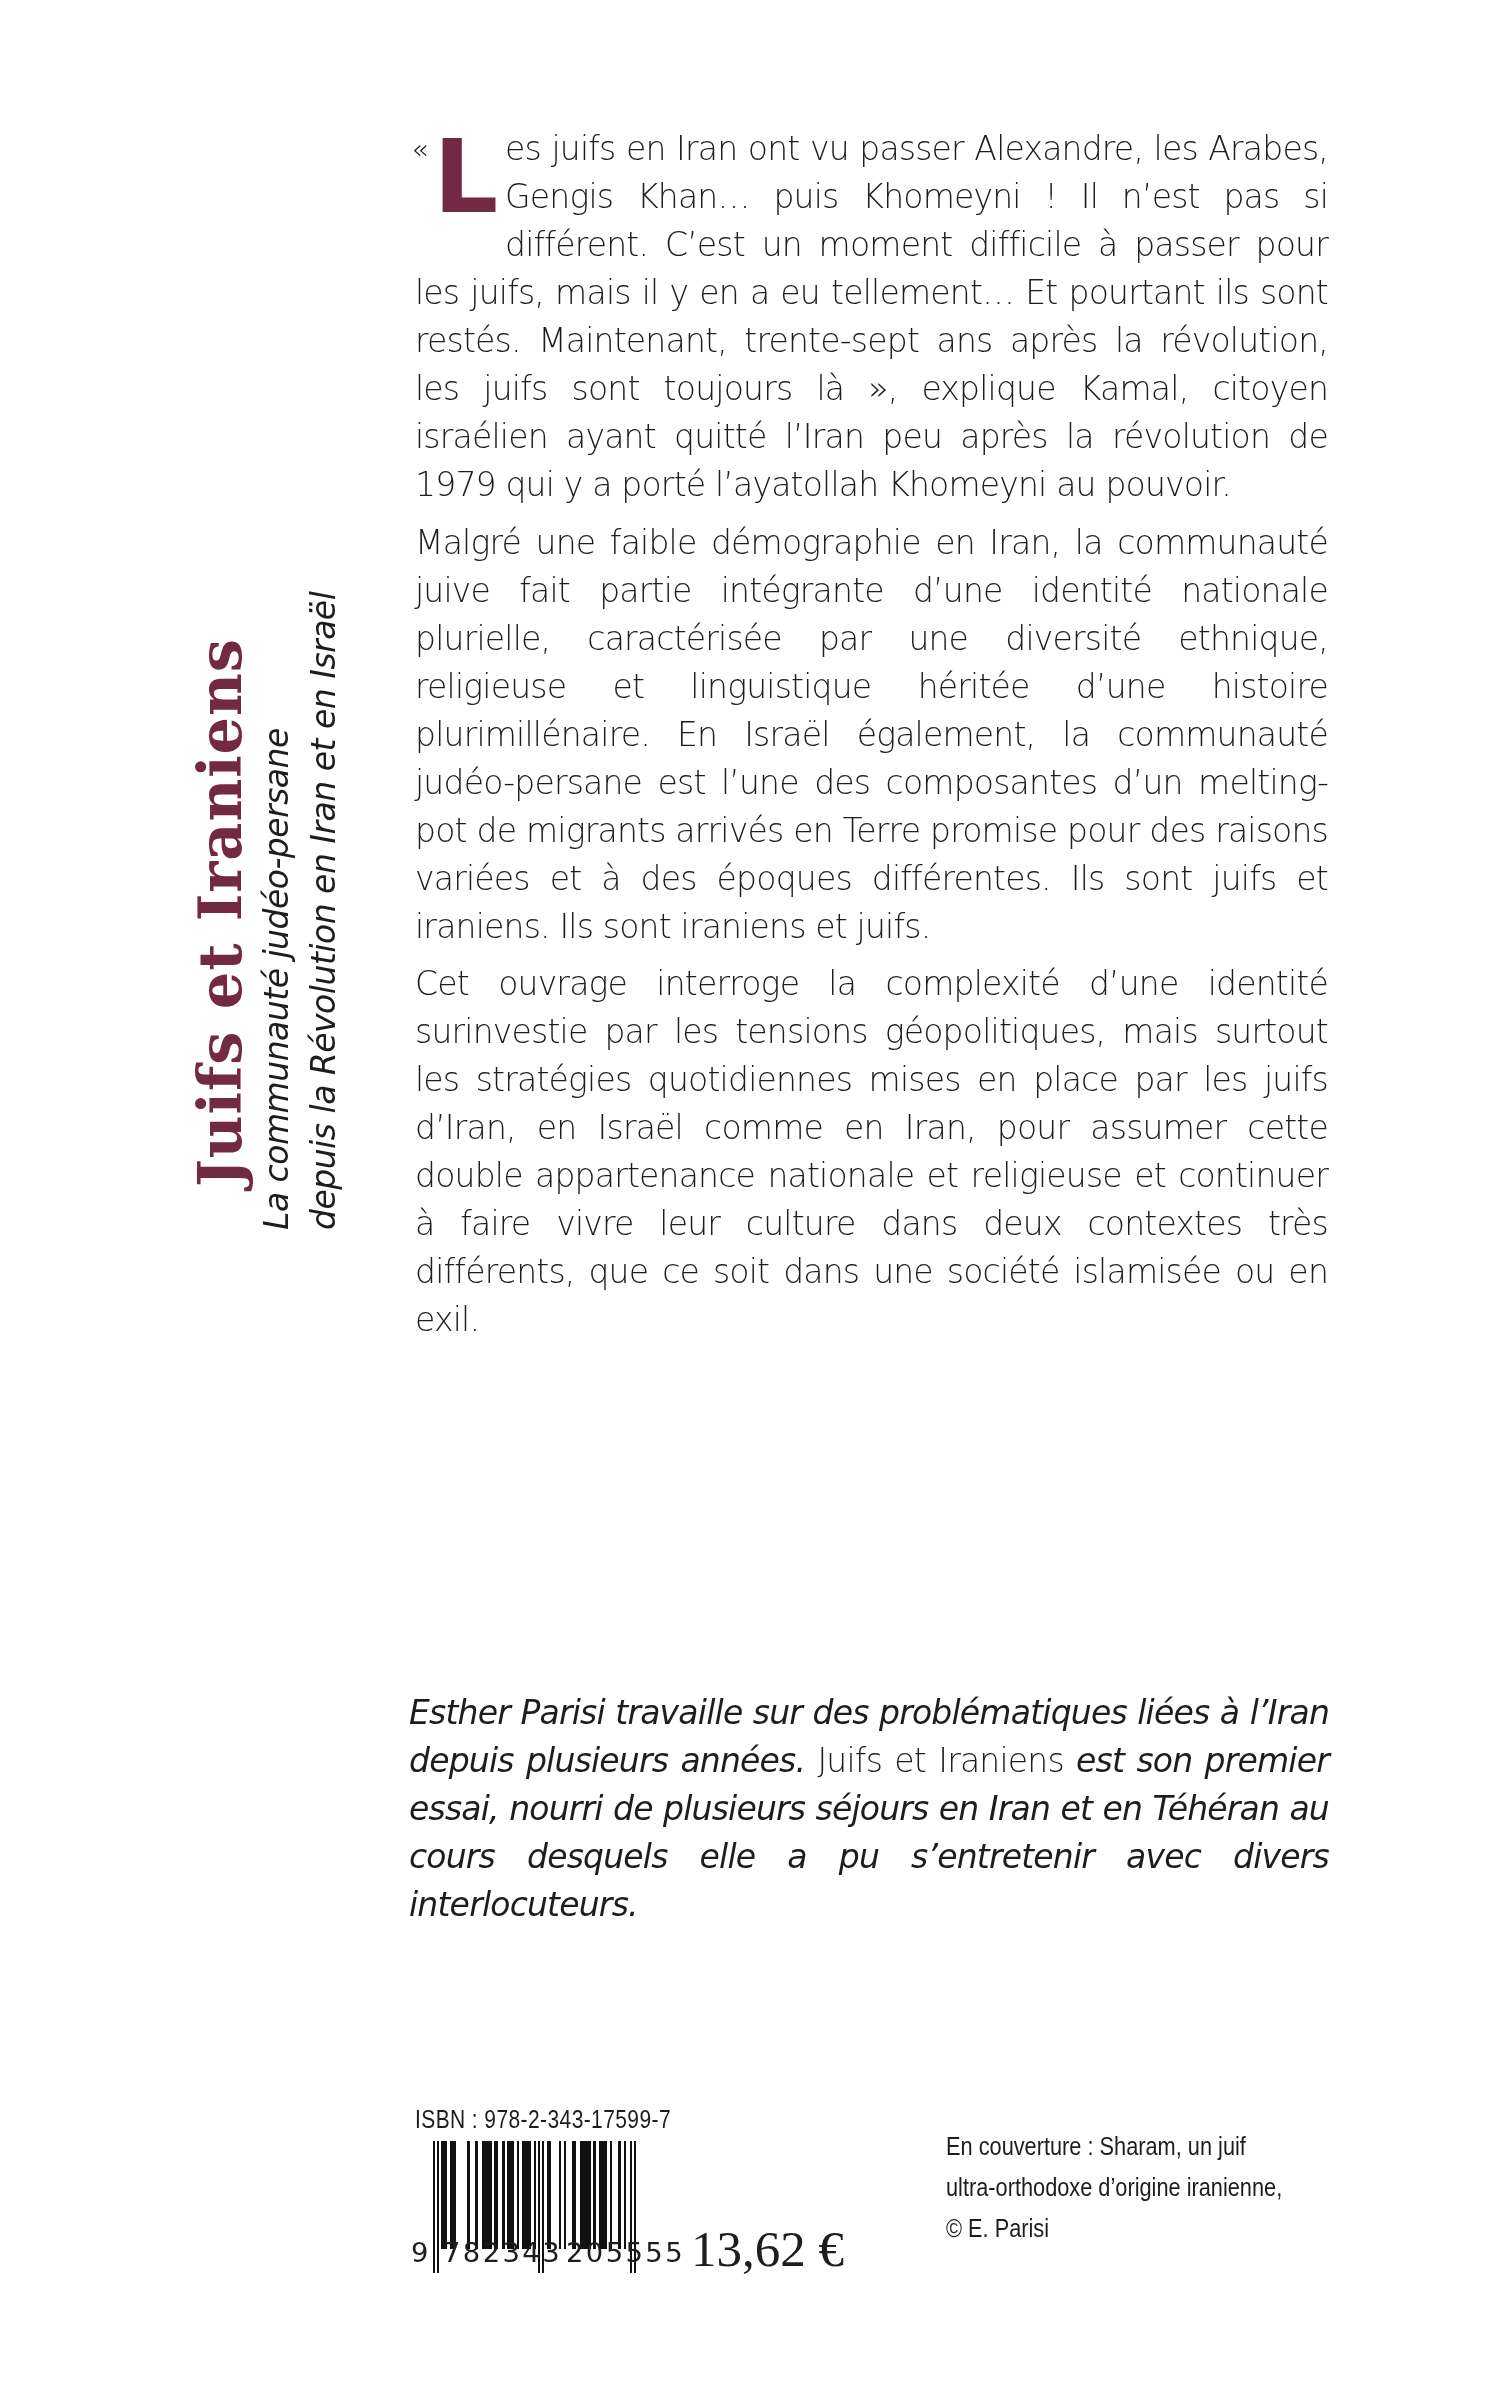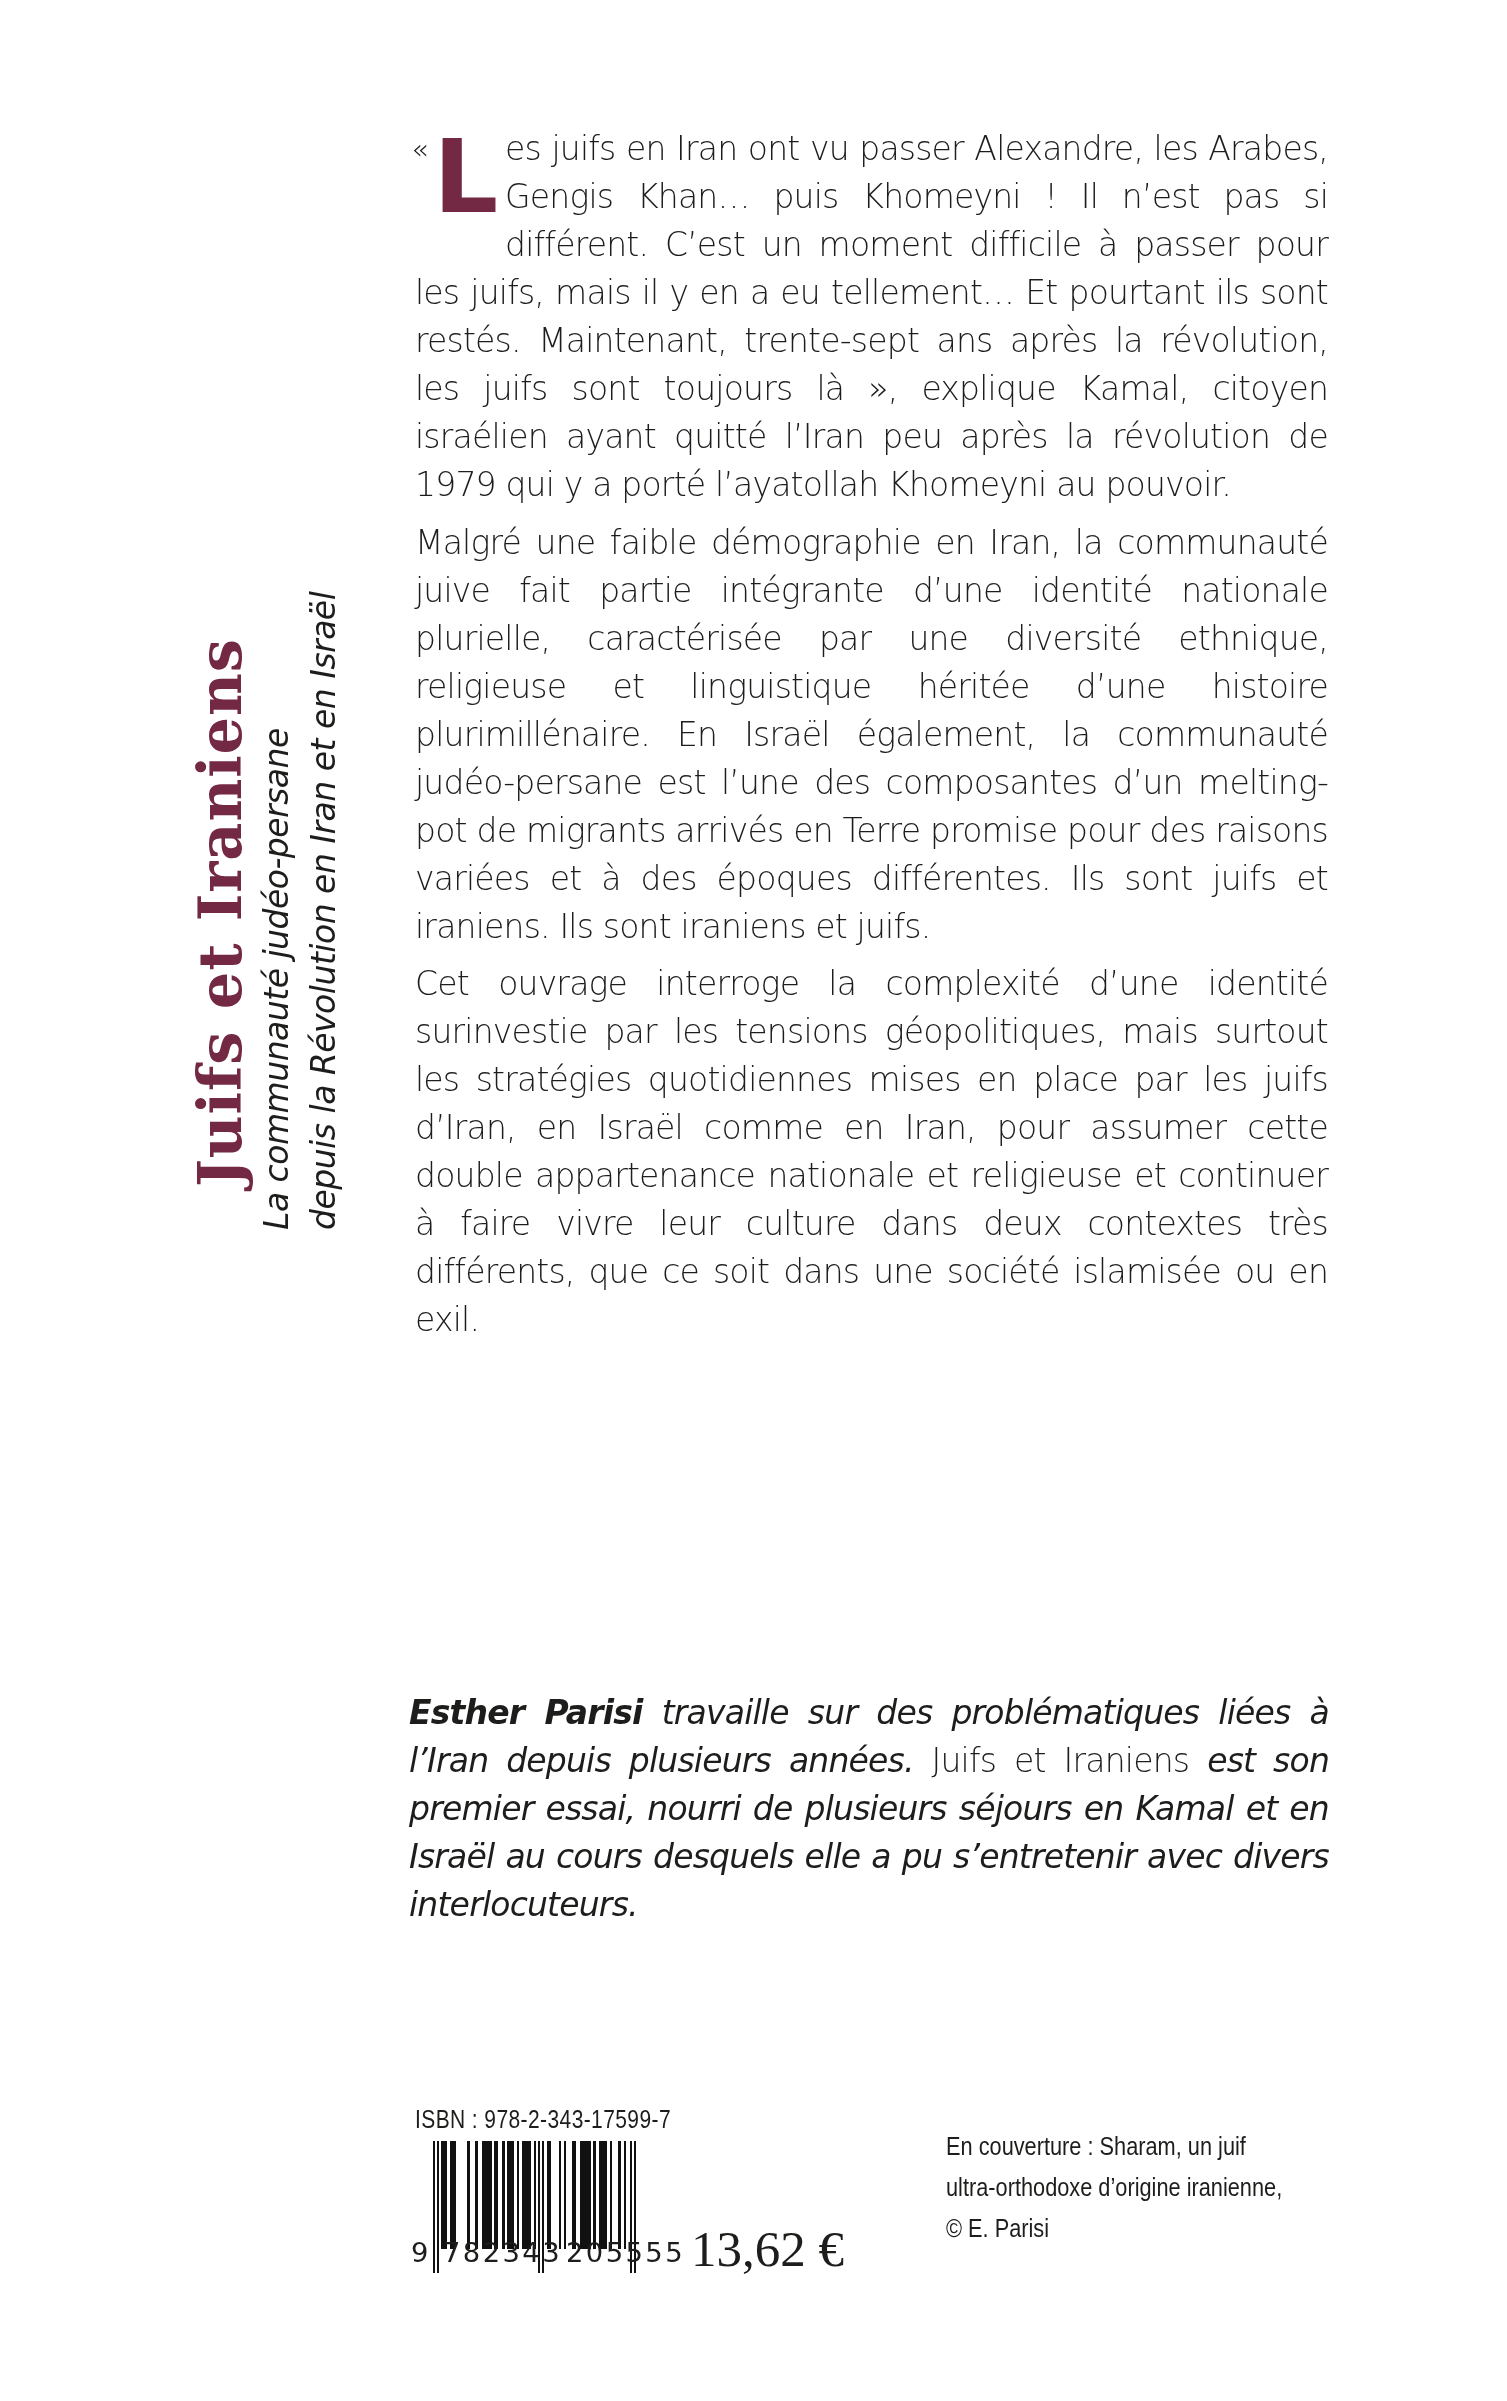--- a/index.html
+++ b/index.html
@@ -22,21 +22,21 @@
                text-align: justify; letter-spacing: -0.8px; font-weight: 300; }
   .body-text p { margin: 0 0 9.5px 0; }
   .dropcap { float: left; font-family: "DejaVu Sans", sans-serif; font-weight: bold; color: #732843;
              font-size: 102px; line-height: 87px; margin: 7.6px 7.6px 0 0; height: 91px; }
   .openquote { float: left; font-size: 28px; margin: 3.8px 5.7px 0 -3.8px; line-height: 42px; }
 
   .author { position: absolute; left: 409px; top: 1689px; width: 920px;
             font-family: "DejaVu Sans", sans-serif; font-style: italic; font-size: 33px;
             line-height: 48px; text-align: justify; letter-spacing: -0.8px; }
   .author p { margin: 0; }
-  .author .name { font-weight: bold; }
+  .author .name { font-weight: normal; }
   .author .booktitle { font-style: normal; font-weight: 300; }
 
   .isbn-label { position: absolute; left: 415px; top: 2105px; font-family: "Liberation Sans", sans-serif;
                 font-size: 25.6px; letter-spacing: 0.5px; transform: scaleX(0.82); transform-origin: 0 0; }
   .barcode { position: absolute; left: 433px; top: 2141px; width: 254px; height: 132px; }
   .bars { position: absolute; left: 0; top: 0; height: 100%; width: 100%; display: flex; align-items: flex-start; }
   .bar { background: #111; height: 100%; }
   .bar.short { height: 82%; }
   .gap { height: 100%; }
   .bc-d { position: absolute; top: 2237px; font-family: "DejaVu Sans", sans-serif; font-size: 27.4px;
@@ -62,21 +62,21 @@
   <p>
     <span class="openquote">«</span>
     <span class="dropcap">L</span>
     <span>es juifs en Iran ont vu passer Alexandre, les Arabes, Gengis Khan… puis Khomeyni ! Il n’est pas si différent. C’est un moment difficile à passer pour les juifs, mais il y en a eu tellement… Et pourtant ils sont restés. Maintenant, trente-sept ans après la révolution, les juifs sont toujours là », explique Kamal, citoyen israélien ayant quitté l’Iran peu après la révolution de 1979 qui y a porté l’ayatollah Khomeyni au pouvoir.</span>
   </p>
   <p>Malgré une faible démographie en Iran, la communauté juive fait partie intégrante d’une identité nationale plurielle, caractérisée par une diversité ethnique, religieuse et linguistique héritée d’une histoire plurimillénaire. En Israël également, la communauté judéo-persane est l’une des composantes d’un melting-pot de migrants arrivés en Terre promise pour des raisons variées et à des époques différentes. Ils sont juifs et iraniens. Ils sont iraniens et juifs.</p>
   <p>Cet ouvrage interroge la complexité d’une identité surinvestie par les tensions géopolitiques, mais surtout les stratégies quotidiennes mises en place par les juifs d’Iran, en Israël comme en Iran, pour assumer cette double appartenance nationale et religieuse et continuer à faire vivre leur culture dans deux contextes très différents, que ce soit dans une société islamisée ou en exil.</p>
 </div>
 
 <div class="author">
-  <p><span class="name">Esther Parisi</span><span> travaille sur des problématiques liées à l’Iran depuis plusieurs années. </span><span class="booktitle">Juifs et Iraniens</span><span> est son premier essai, nourri de plusieurs séjours en Kamal et en Israël au cours desquels elle a pu s’entretenir avec divers interlocuteurs.</span></p>
+  <p><span class="name">Esther Parisi</span><span> travaille sur des problématiques liées à l’Iran depuis plusieurs années. </span><span class="booktitle">Juifs et Iraniens</span><span> est son premier essai, nourri de plusieurs séjours en Iran et en Téhéran au cours desquels elle a pu s’entretenir avec divers interlocuteurs.</span></p>
 </div>
 
 <div class="isbn-label">ISBN : 978-2-343-17599-7</div>
 
 <div class="barcode">
   <div class="bars" id="bars">
       <div class="bar" style="width: 1.9px;"></div>
       <div class="gap" style="width: 1.9px;"></div>
       <div class="bar" style="width: 1.9px;"></div>
       <div class="gap" style="width: 2.8px;"></div>

